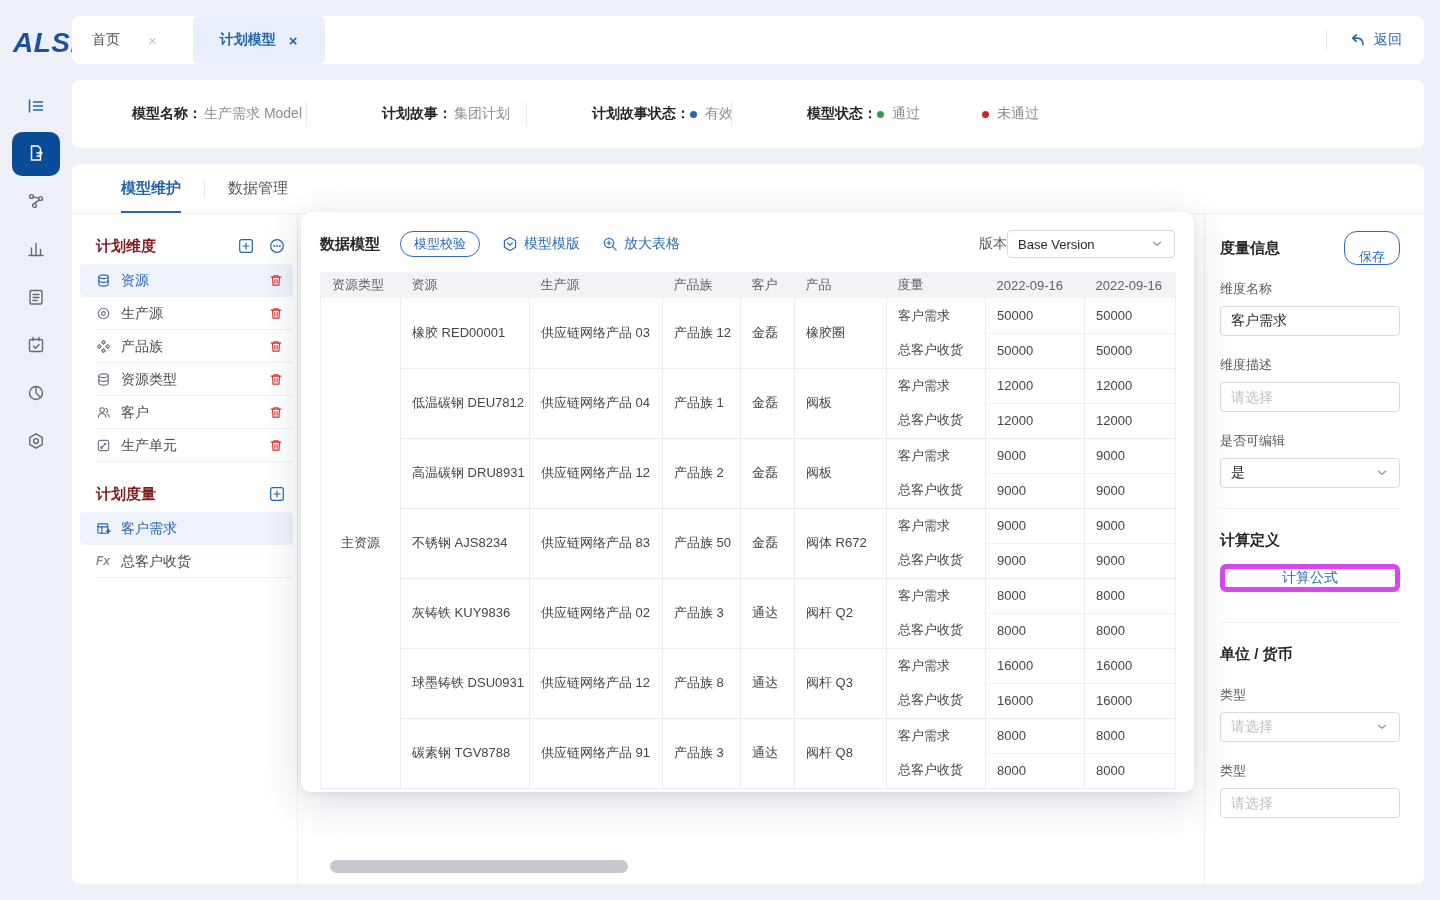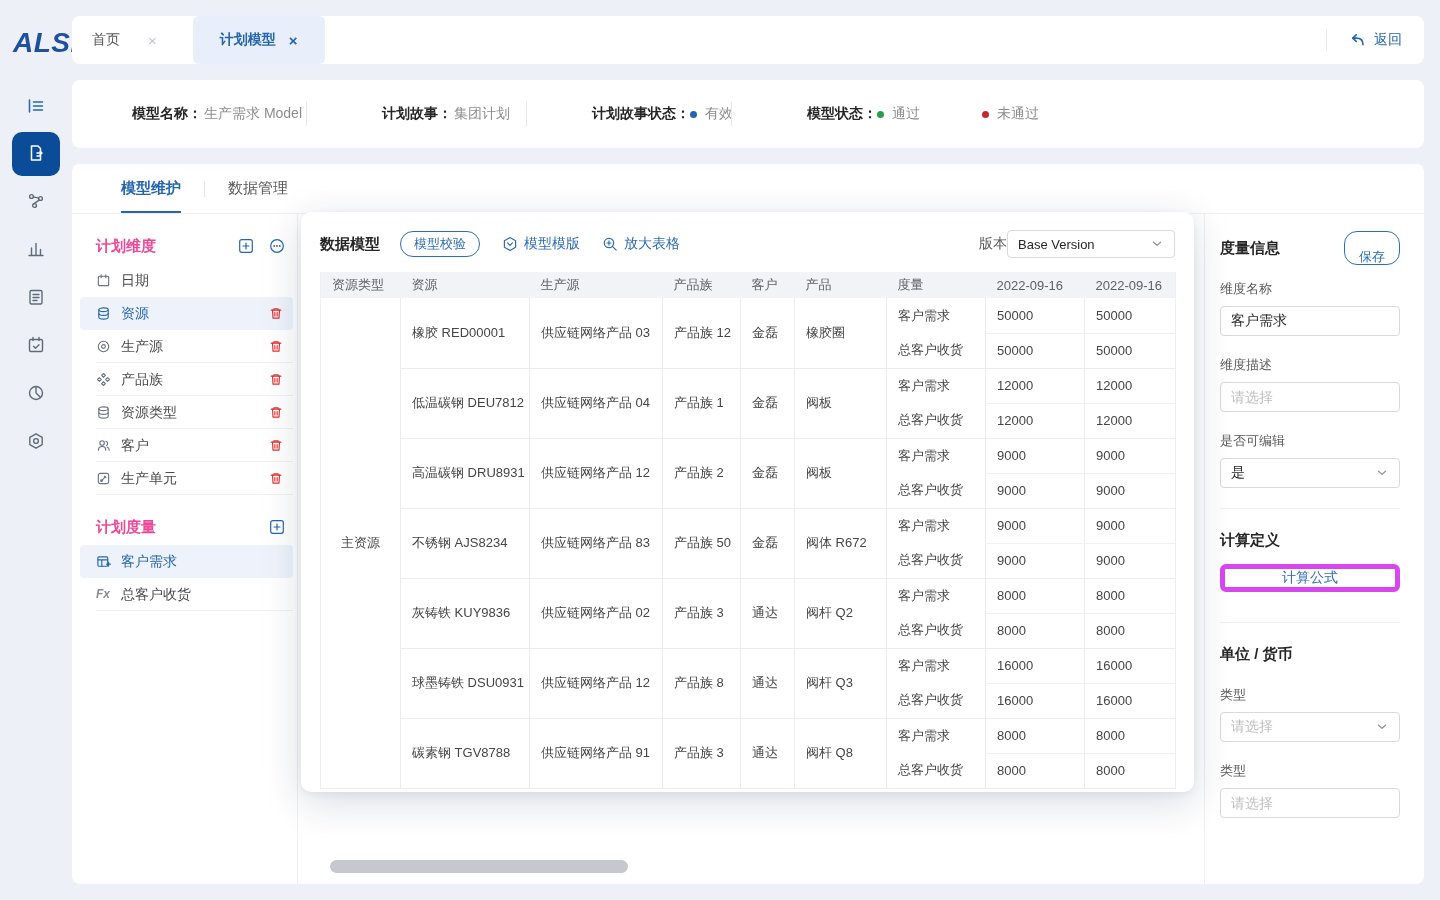--- a/index.html
+++ b/index.html
@@ -46,21 +46,21 @@
   .main-tab.on { color:#2565ae; font-weight:600; }
   .main-tab.on::after { content:''; position:absolute; left:0; right:0; bottom:0; height:2px; background:#2565ae; }
   .tab-sep { width:1px; height:16px; background:#e4e4e4; margin:0 23px; }
   .card-hr { position:absolute; left:0; right:0; top:49px; border-bottom:1px solid #f0f0f0; }
   .vline { position:absolute; top:49px; bottom:0; border-left:1px solid #f0f0f0; }
 
   
   .side-panel { position:absolute; left:8px; top:64px; width:213px; }
   .sec-head { height:36px; display:flex; align-items:center; justify-content:space-between; padding:0 8px 0 16px; }
   .sec-head.second { margin-top:14px; }
-  .sec-title { font-size:15px; font-weight:600; color:#ec4899; }
+  .sec-title { font-size:15px; font-weight:600; color:#7f1d1d; }
   .sec-icons { display:flex; align-items:center; gap:15px; }
   .ic-btn { width:16px; height:16px; color:#2565ae; cursor:pointer; }
   .nav-item { height:33px; display:flex; align-items:center; padding:0 10px 0 16px; font-size:14px;
               color:#4a4a4a; border-radius:4px; position:relative; cursor:pointer; }
   .nav-item.sel { background:#eef3fb; color:#2565ae; }
   .nav-item.hasdiv::after { content:''; position:absolute; left:16px; right:0; bottom:0; border-bottom:1px solid #f0f0f0; }
   .nav-ic { width:15px; height:15px; margin-right:10px; display:inline-flex; color:#6b7280; flex:none; }
   .nav-item.sel .nav-ic { color:#2565ae; }
   .nav-ic.fx { font-size:12px; font-weight:600; font-style:italic; width:auto; min-width:15px; color:#8c8c8c; }
   .nav-label { flex:1; }
@@ -257,29 +257,20 @@
           <svg viewBox="0 0 16 16" fill="none" stroke="currentColor" stroke-width="1.2">
               <circle cx="8" cy="8" r="6.3"></circle>
               <circle cx="5.2" cy="8" r=".9" fill="currentColor" stroke="none"></circle>
               <circle cx="8" cy="8" r=".9" fill="currentColor" stroke="none"></circle>
               <circle cx="10.8" cy="8" r=".9" fill="currentColor" stroke="none"></circle>
             </svg>
         </span>
       </span>
     </div>
     <div id="dim-list">
-        <div class="nav-item">
-          <span class="nav-ic">
-            <svg viewBox="0 0 16 16" width="15" height="15" fill="none" stroke="currentColor" stroke-width="1.2" stroke-linecap="round" stroke-linejoin="round">
-              <rect x="2.5" y="3.5" width="11" height="10" rx="1"></rect>
-              <path d="M5.5 2v3M10.5 2v3"></path>
-            </svg>
-          </span>
-          <span class="nav-label">日期</span>
-        </div>
         <div class="nav-item sel">
           <span class="nav-ic">
             <svg viewBox="0 0 16 16" width="15" height="15" fill="none" stroke="currentColor" stroke-width="1.2" stroke-linecap="round" stroke-linejoin="round">
               <ellipse cx="8" cy="4" rx="5" ry="2"></ellipse>
               <path d="M3 4v8c0 1.1 2.2 2 5 2s5-.9 5-2V4"></path>
               <path d="M3 8c0 1.1 2.2 2 5 2s5-.9 5-2"></path>
             </svg>
           </span>
           <span class="nav-label">资源</span>
           <span class="nav-trash" style="color: rgb(224, 48, 46);">

